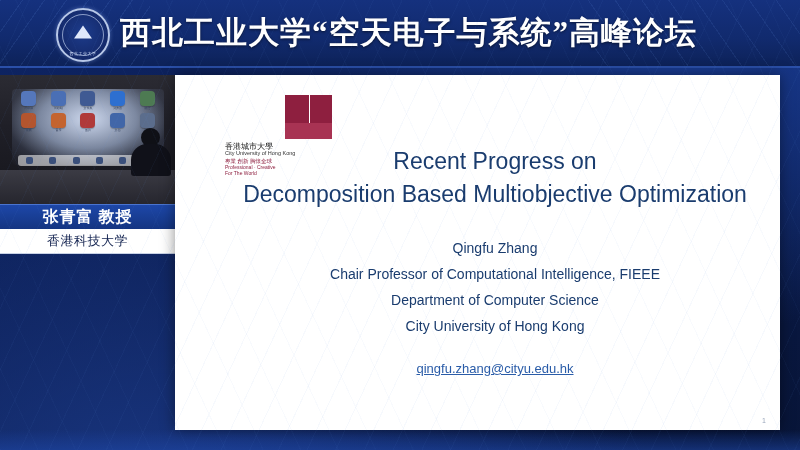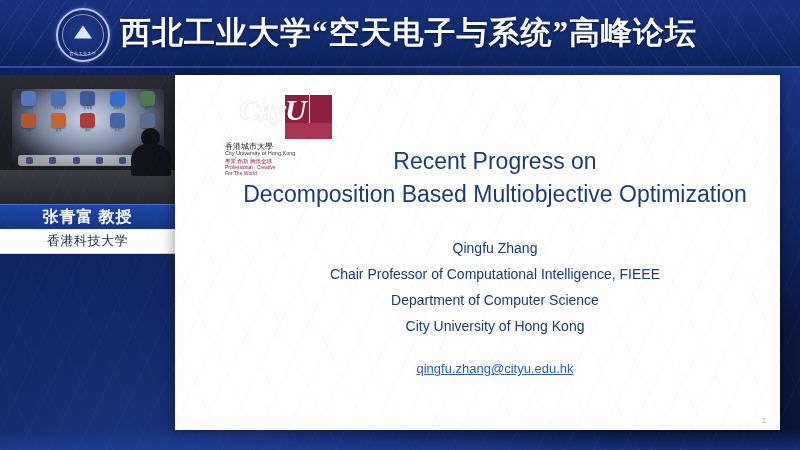--- a/index.html
+++ b/index.html
@@ -451,21 +451,20 @@
       <span class="af">香港科技大学</span>
     </div>
   </div>
 
   <div class="slide">
 
     <div class="cityu-logo">
       <div class="blockA"></div>
       <div class="blockB"></div>
       <div class="blockC"></div>
-      <div class="wordmark">CityU</div>
       <div class="cn-name">香港城市大學</div>
       <div class="en-name">City University of Hong Kong</div>
       <div class="motto-cn">專業 創新 胸懷全球</div>
       <div class="motto-en1">Professional · Creative</div>
       <div class="motto-en2">For The World</div>
     </div>
 
     <div class="slide-title">
       <span class="l1">Recent Progress on</span>
       <span class="l2">Decomposition Based Multiobjective Optimization</span>

